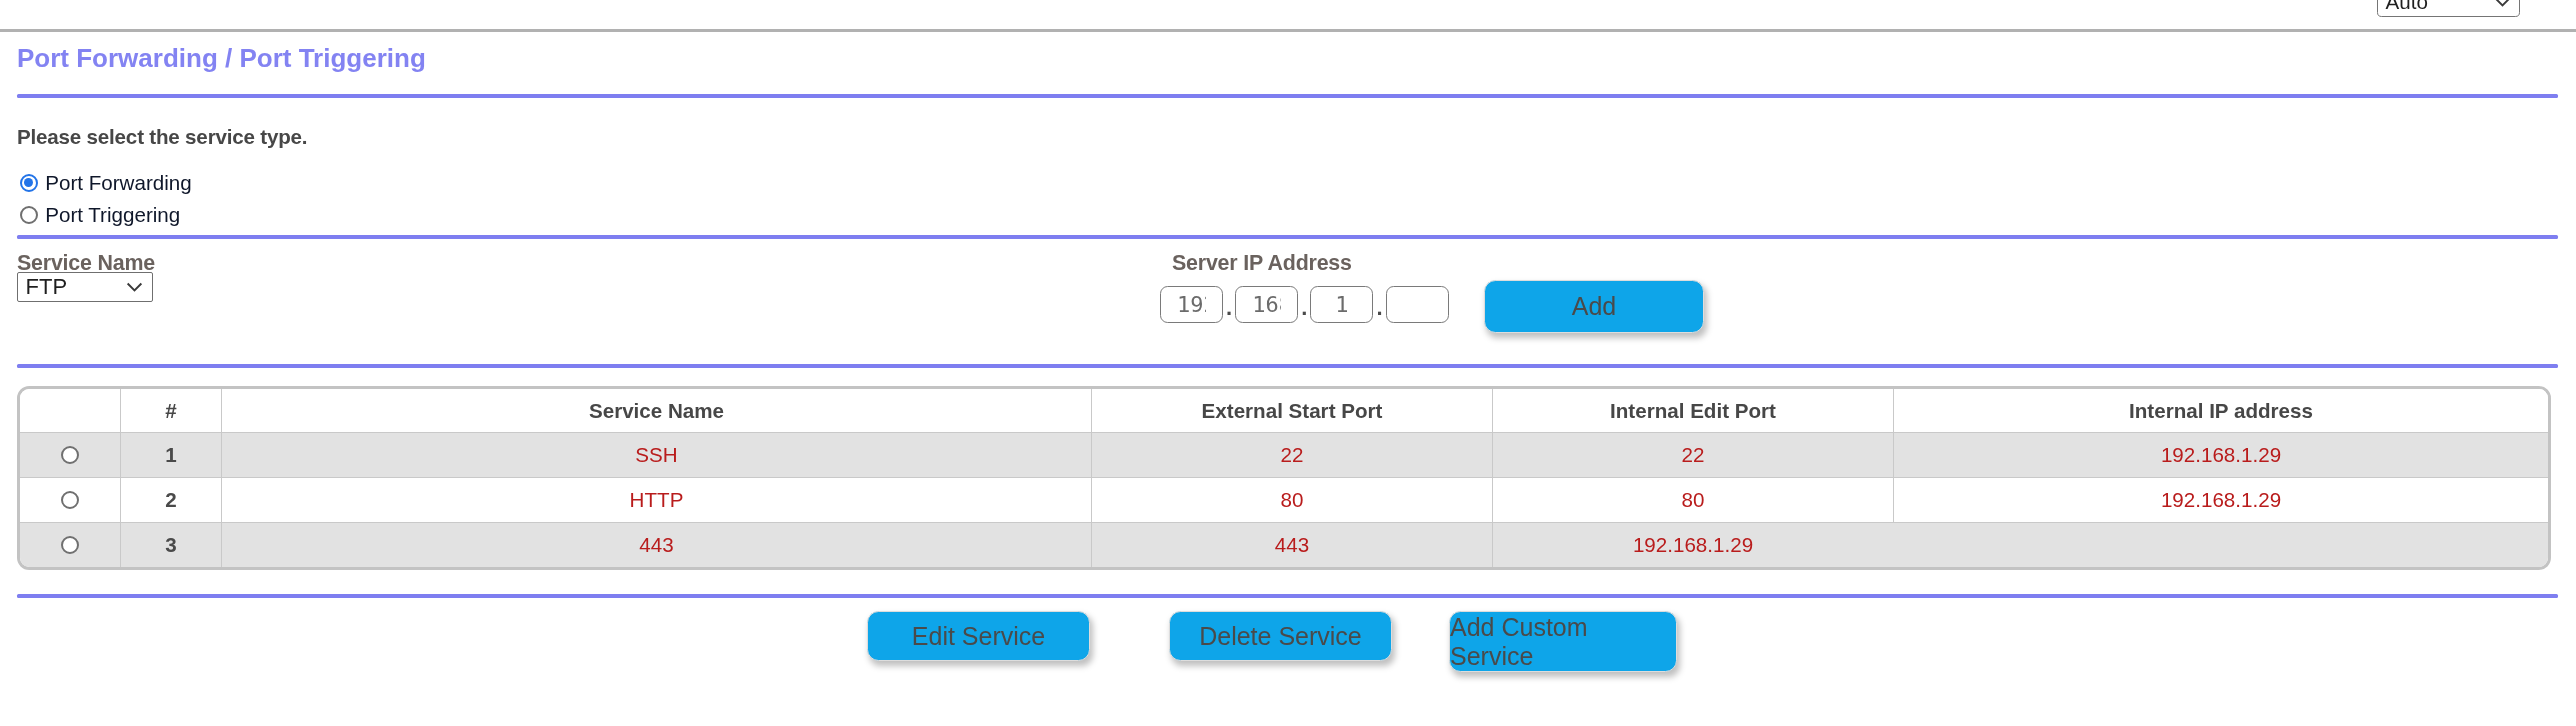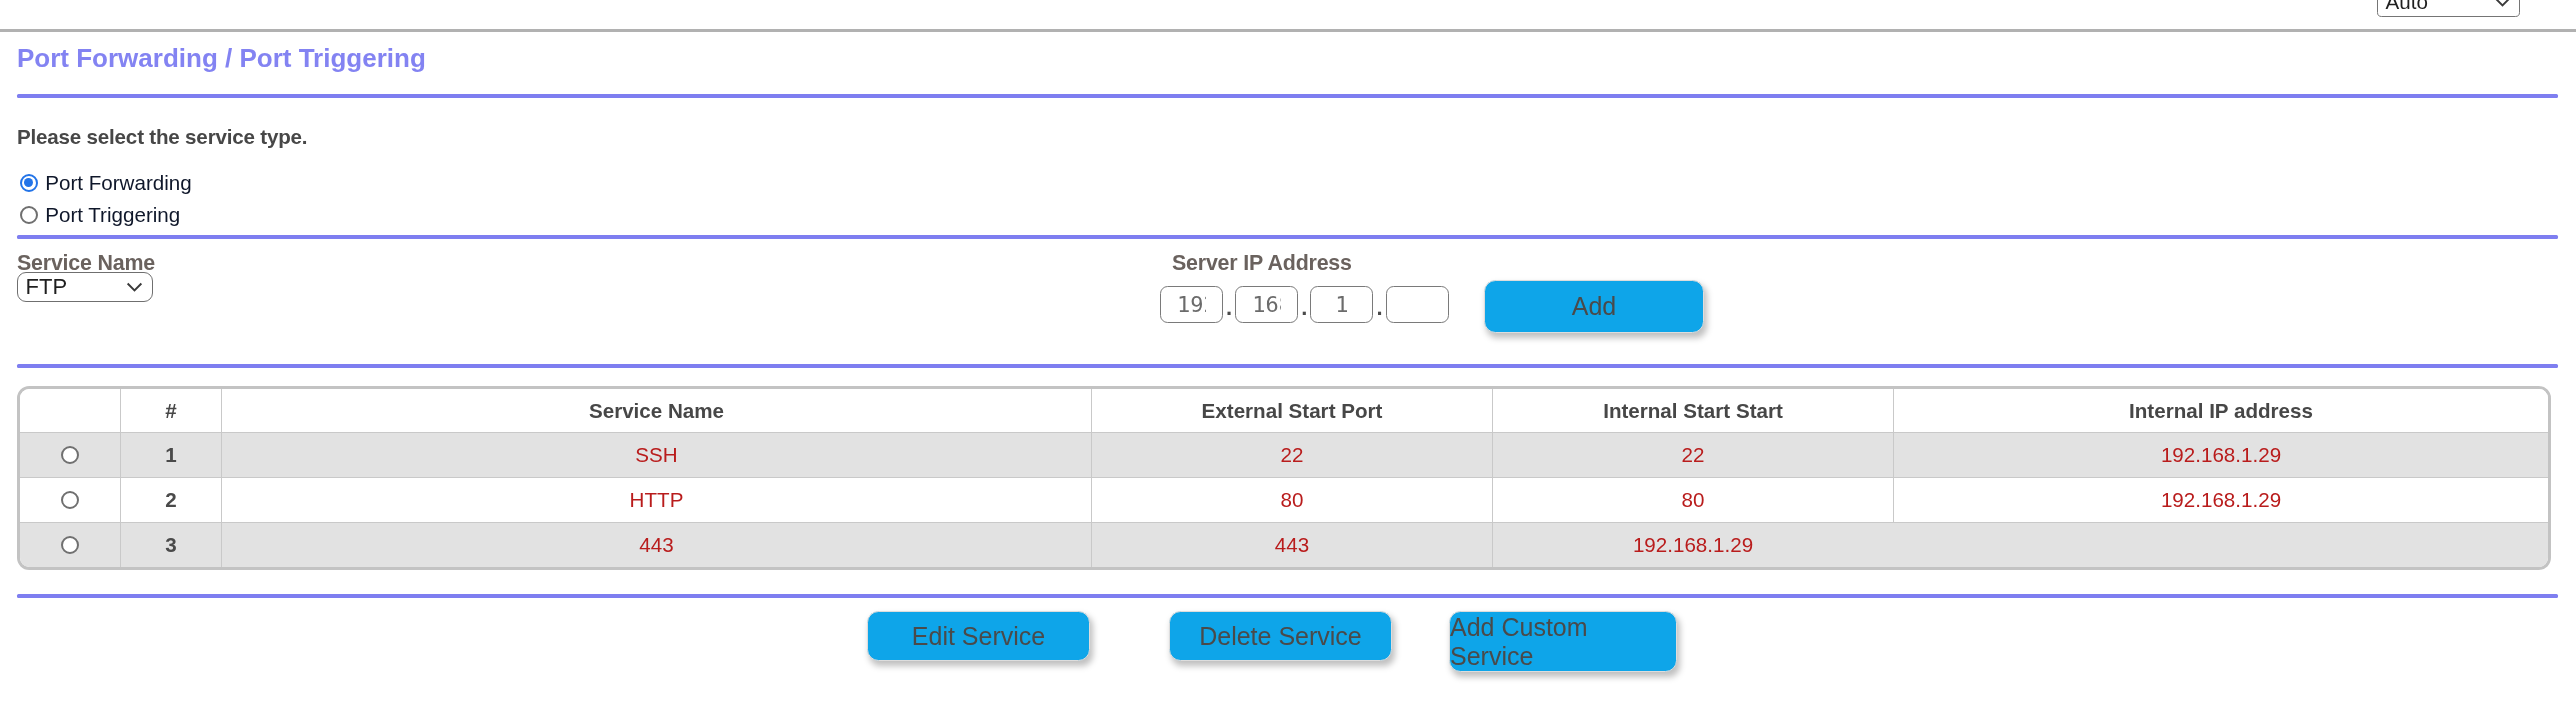--- a/index.html
+++ b/index.html
@@ -32,21 +32,21 @@
   .radio.off{border:2.3px solid #6f6f6f;}
   .radio.on{border:2.3px solid #2374e8;}
   .radio.on::after{content:"";position:absolute;left:2.3px;top:2.3px;width:9.2px;height:9.2px;border-radius:50%;background:#2374e8;}
 
   
   .field-label{position:absolute;top:251px;font-size:21.4px;font-weight:bold;color:#6a625e;letter-spacing:-0.2px;}
   .label-service{left:17px;}
   .label-ip{left:1160px;margin-left:12px;}
   .fake-select{
     position:absolute;left:17px;top:272px;width:136px;height:30px;
-    border:1.5px solid #6f6f6f;border-radius:9px;background:#fff;
+    border:1.5px solid #6f6f6f;border-radius:2px;background:#fff;
     display:flex;align-items:center;justify-content:space-between;
     padding:0 9.2px 0 7.6px;box-sizing:border-box;font-size:22px;color:#1f1f1f;
   }
   .ip-row{position:absolute;left:1160px;top:286px;display:flex;align-items:center;}
   .ip-box{
     width:63px;height:37px;box-sizing:border-box;border:1.5px solid #7a7a7a;border-radius:7.6px;
     background:#fff;text-align:center;font-family:"DejaVu Sans Mono", monospace;
     font-size:22px;color:#6b6b6b;padding:16px;outline:none;
   }
   .ip-dot{width:12.2px;text-align:center;font-size:22px;font-weight:bold;color:#4a4a4a;align-self:flex-end;line-height:31px;}
@@ -131,21 +131,21 @@
 <div class="ui-btn btn-add">Add</div>
 
 <div class="purple-rule rule3"></div>
 
 <div class="ng-table">
   <div class="tr head">
     <div class="cell"></div>
     <div class="cell">#</div>
     <div class="cell">Service Name</div>
     <div class="cell">External Start Port</div>
-    <div class="cell">Internal Start Start</div>
+    <div class="cell">Internal Edit Port</div>
     <div class="cell">Internal IP address</div>
   </div>
 
   <div class="tr row alt">
     <div class="cell">
         <span class="row-radio"></span>
       </div>
     <div class="cell num">1</div>
     <div class="cell">SSH</div>
     <div class="cell">22</div>

